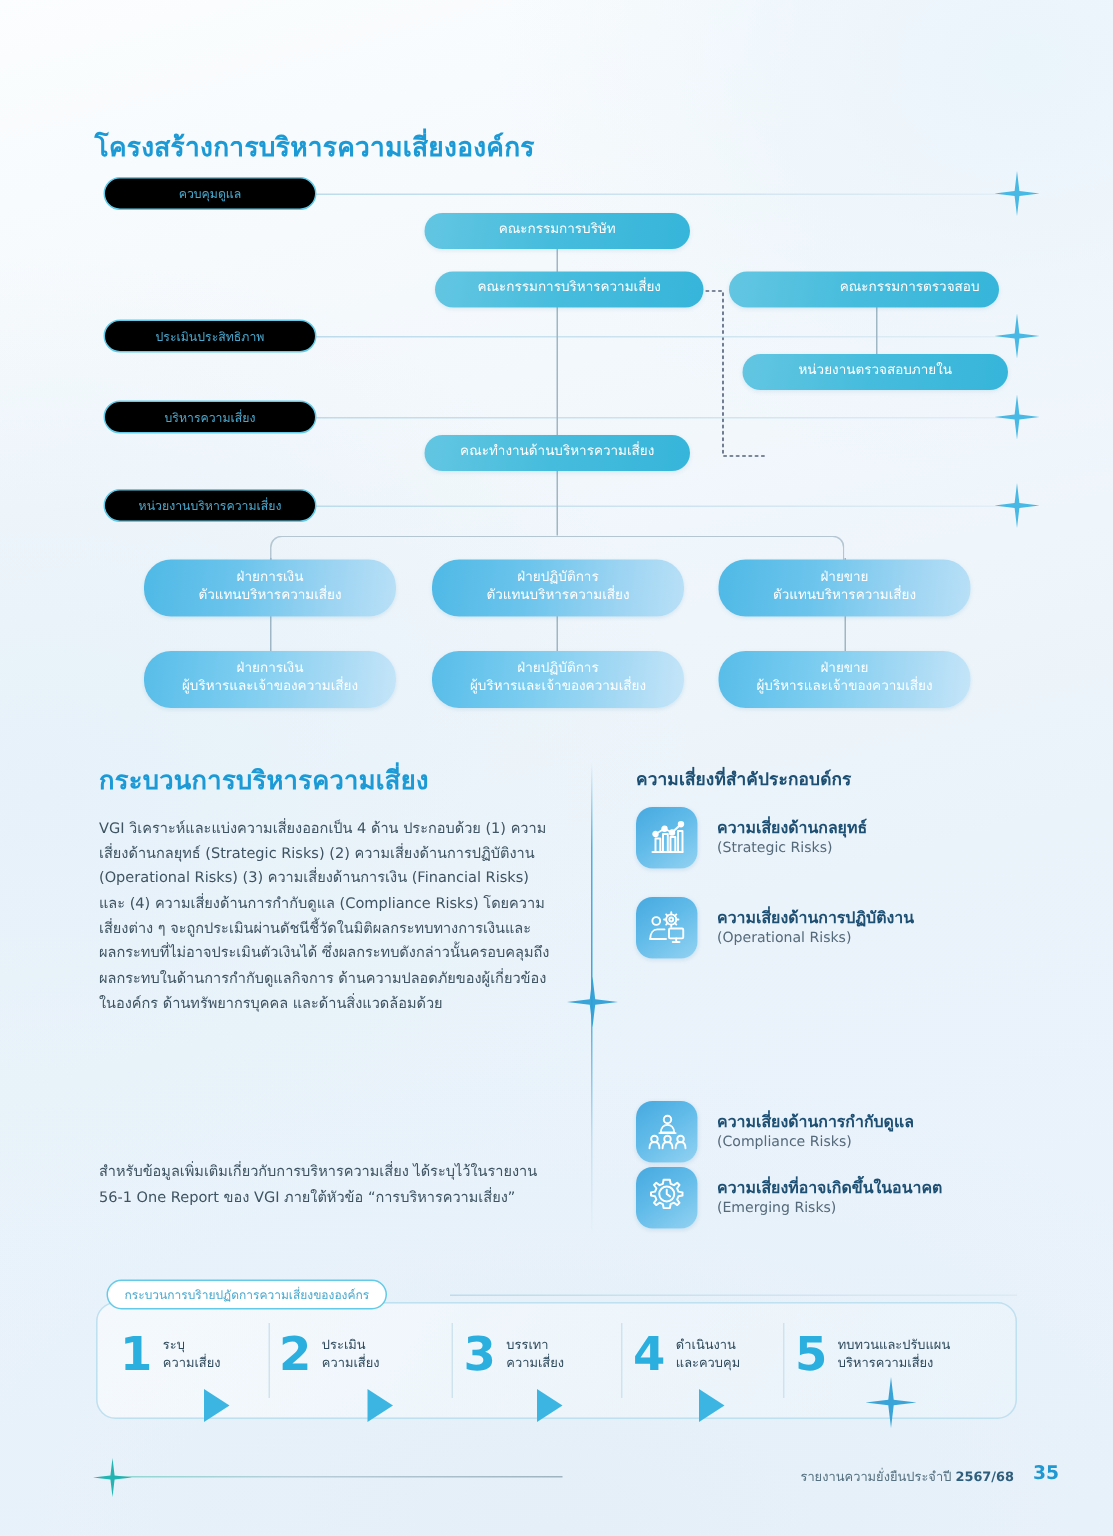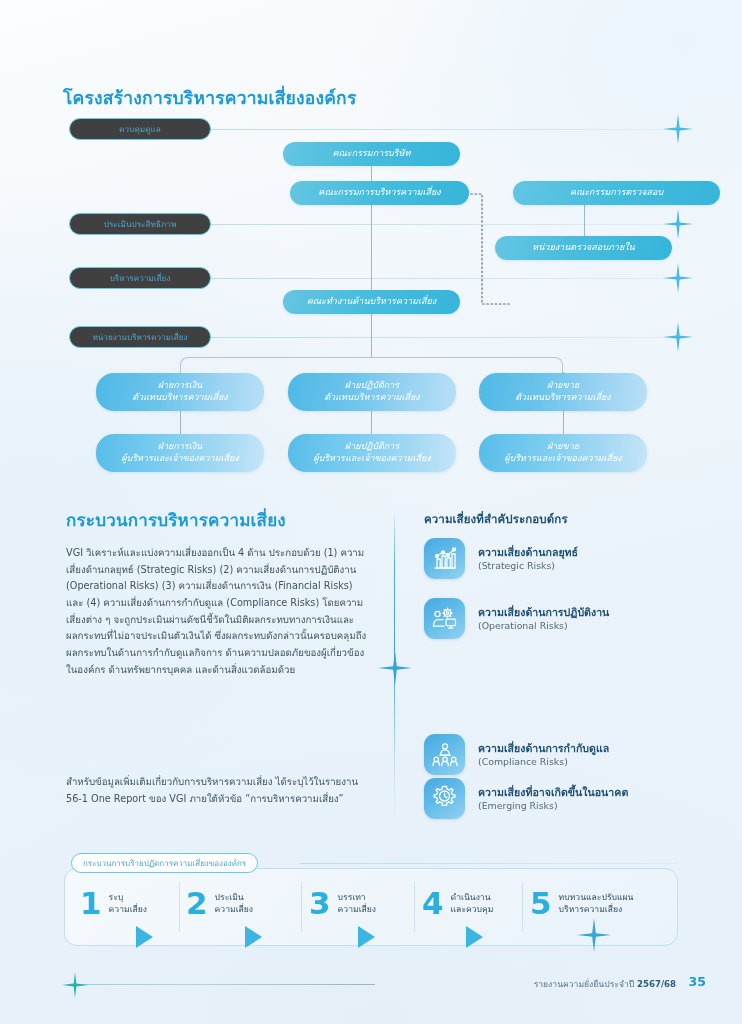--- a/index.html
+++ b/index.html
@@ -42,21 +42,21 @@
     font-size: 11.5px;
     letter-spacing: .1px;
   }
   #risks-title { left: 424px; top: 510px; }
 
   
   .rail-pill {
     height: 22px;
     border: 1.2px solid #63cbe8;
     border-radius: 11px;
-    background: #404040;
+    background: #000000;
     display: flex;
     align-items: center;
     justify-content: center;
     font-size: 8.2px;
     color: #49a8cd;
     padding: 0 9px;
     white-space: nowrap;
     z-index: 3;
   }
   .rail-line {
@@ -71,21 +71,20 @@
     display: flex;
     align-items: center;
     justify-content: center;
     color: #ffffff;
     font-size: 9px;
     text-align: center;
     line-height: 1.3;
     padding: 0 13px;
     z-index: 3;
     box-shadow: 0 1px 3px rgba(40,120,165,.13);
-    font-style: italic;
   }
   .teal-box { background: linear-gradient(100deg, #63c6e2 0%, #46bcdd 48%, #36b5da 100%); }
   .dept-box {
     background: linear-gradient(96deg, #4fb9e6 0%, #6cc4ec 38%, #9ad3f2 72%, #b9e0f7 100%);
     border-radius: 18px;
     font-size: 9px;
   }
   .dept-box2 {
     background: linear-gradient(96deg, #57bde9 0%, #7dcdf0 40%, #a6d9f4 75%, #c5e5f9 100%);
     border-radius: 18px;
@@ -243,21 +242,21 @@
   <div class="abs connector connector-v" style="left:563px; top:410px; height:26px;"></div>
 
   <div class="abs org-box teal-box" style="left:283px; top:142px; width:177px; height:24px;">
     <span>คณะกรรมการบริษัท</span>
   </div>
 
   <div class="abs org-box teal-box" style="left:290px; top:181px; width:179px; height:24px;align-items:center;">
     <span>คณะกรรมการบริหารความเสี่ยง</span>
   </div>
 
-  <div class="abs org-box teal-box" style="left:513px; top:181px; width:207px; height:24px;">
+  <div class="abs org-box teal-box" style="left:486px; top:181px; width:180px; height:24px;justify-content:flex-end;">
     <span>คณะกรรมการตรวจสอบ</span>
   </div>
 
   <div class="abs org-box teal-box" style="left:495px; top:236px; width:177px; height:24px;">
     <span>หน่วยงานตรวจสอบภายใน</span>
   </div>
 
   <div class="abs org-box teal-box" style="left:283px; top:290px; width:177px; height:24px;">
     <span>คณะทำงานด้านบริหารความเสี่ยง</span>
   </div>

